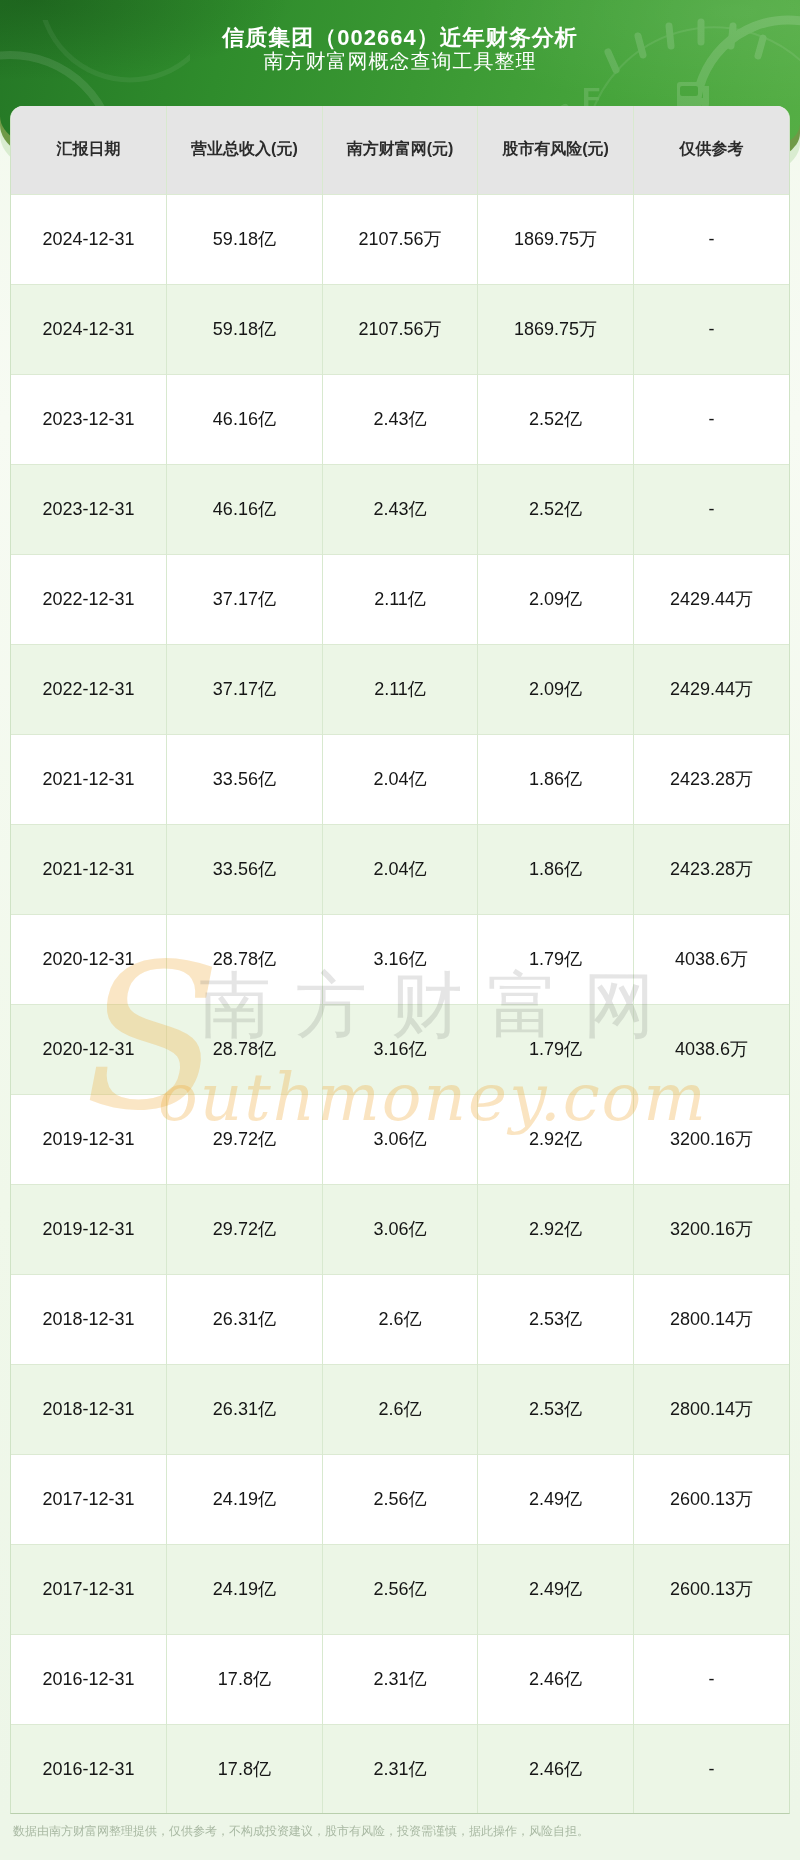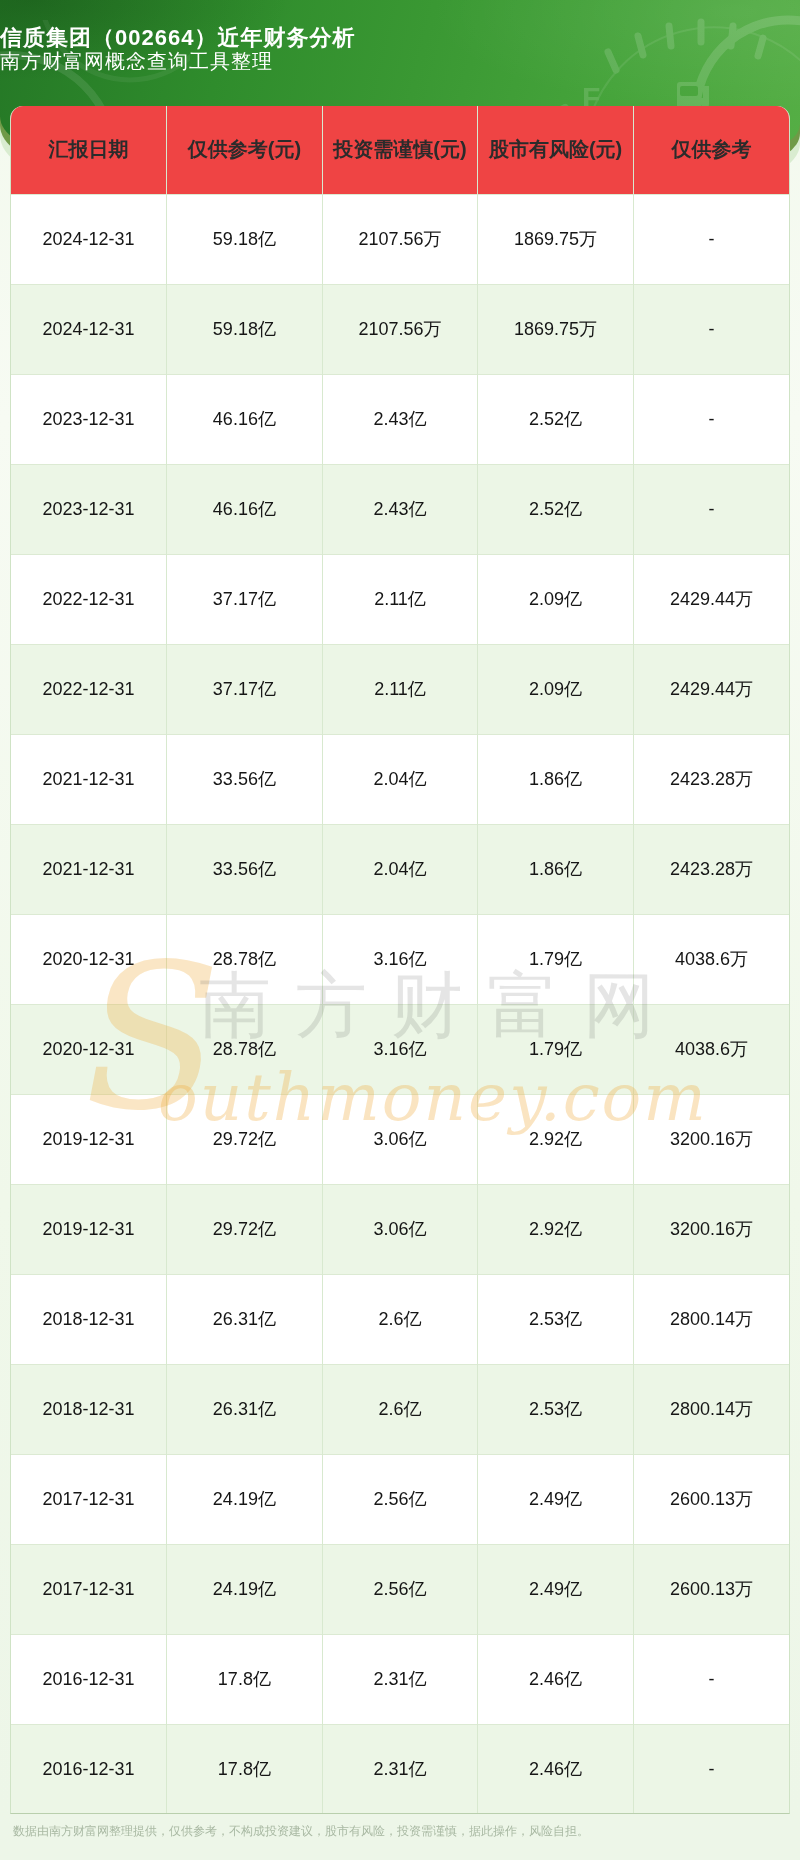--- a/index.html
+++ b/index.html
@@ -24,21 +24,21 @@
   }
   .hero {
     position:absolute; left:0; top:0; width:800px; height:150px;
     background:
       radial-gradient(55% 90% at 4% 0%, rgba(10,50,10,.28), rgba(10,50,10,0) 60%),
       radial-gradient(70% 120% at 92% 8%, rgba(255,255,255,.07), rgba(255,255,255,0) 55%),
       linear-gradient(104deg,#257826 0%,#2f8c2c 28%,#3a9833 52%,#46a43b 76%,#55ae45 100%);
     border-radius:0 0 44px 56px / 0 0 26px 34px;
     overflow:hidden;
   }
-  .hero-titles { position:absolute; left:0; top:26px; width:100%; text-align:left; z-index:3; }
+  .hero-titles { position:absolute; left:0; top:26px; width:100%; text-align:center; z-index:3; }
   .hero-title   { color:#ffffff; font-size:22px; font-weight:600; letter-spacing:1px; line-height:24px; }
   .hero-subtitle{ color:#ffffff; font-size:20px; font-weight:500; letter-spacing:1px; line-height:22px; margin-top:0; }
 
   .gauge-svg { position:absolute; right:0; top:0; opacity:.14; z-index:1; }
   .gauge-svg-left { position:absolute; left:-30px; top:20px; opacity:.10; z-index:1; }
 
   
   .card {
     position:absolute; left:10px; top:106px; width:780px; height:1708px;
     background:#ffffff;
@@ -47,22 +47,22 @@
     overflow:hidden;
     z-index:2;
   }
   table.fin { width:100%; border-collapse:collapse; table-layout:fixed; }
   table.fin th, table.fin td {
     text-align:center; vertical-align:middle;
     border-left:1px solid #d8e9cf;
   }
   table.fin th:first-child, table.fin td:first-child { border-left:none; }
   table.fin thead th {
-    height:88px; background:#ef4444;
-    font-size:20px; font-weight:600; color:#2b2b2b;
+    height:88px; background:#e5e5e5;
+    font-size:16px; font-weight:600; color:#2b2b2b;
   }
   table.fin tbody td {
     height:90px; border-top:1px solid #dcead3;
     font-size:18px; font-weight:400; color:#161616;
     background:#ffffff;
   }
   table.fin tbody tr.alt td { background:#ecf6e6; }
   table.fin td > span, table.fin th > span { position:relative; z-index:6; }
 
   
@@ -129,22 +129,22 @@
       <div class="hero-title">信质集团（002664）近年财务分析</div>
       <div class="hero-subtitle">南方财富网概念查询工具整理</div>
     </div>
   </div>
 
   <div class="card">
     <table class="fin">
       <thead>
         <tr>
             <th><span>汇报日期</span></th>
-            <th><span>仅供参考(元)</span></th>
-            <th><span>投资需谨慎(元)</span></th>
+            <th><span>营业总收入(元)</span></th>
+            <th><span>南方财富网(元)</span></th>
             <th><span>股市有风险(元)</span></th>
             <th><span>仅供参考</span></th>
           </tr>
       </thead>
       <tbody>
           <tr>
             <td><span>2024-12-31</span></td>
             <td><span>59.18亿</span></td>
             <td><span>2107.56万</span></td>
             <td><span>1869.75万</span></td>

